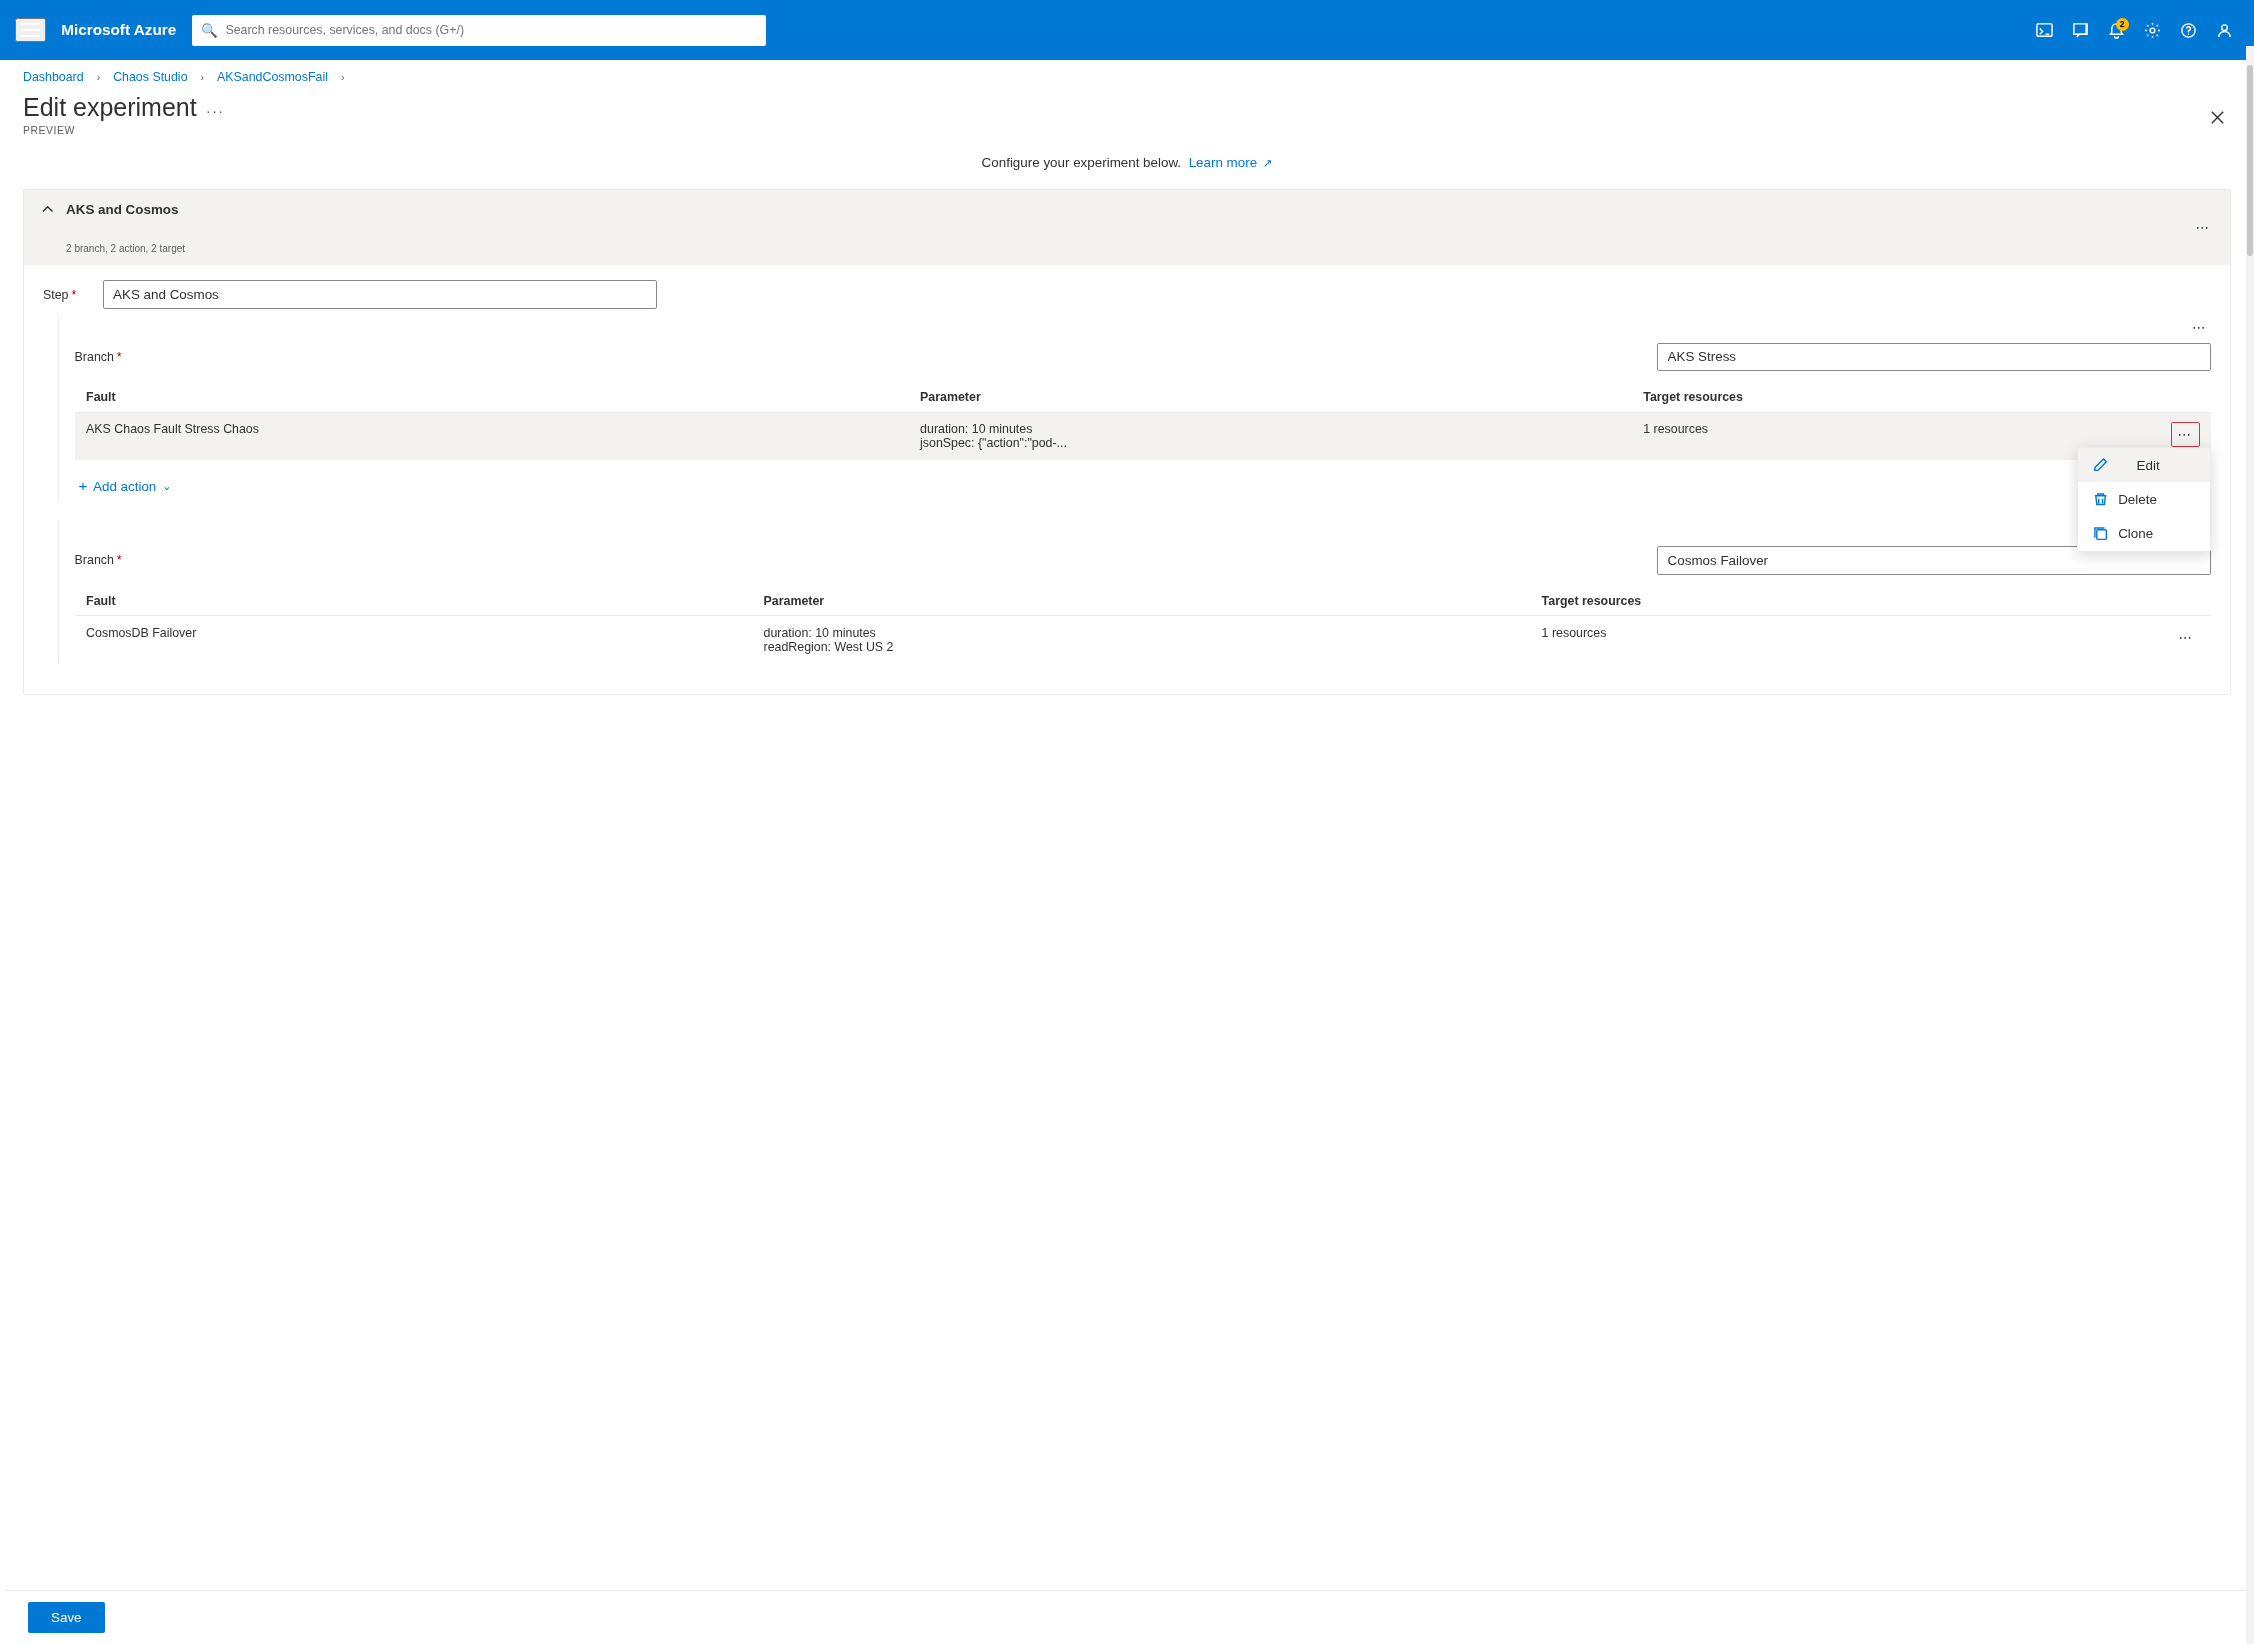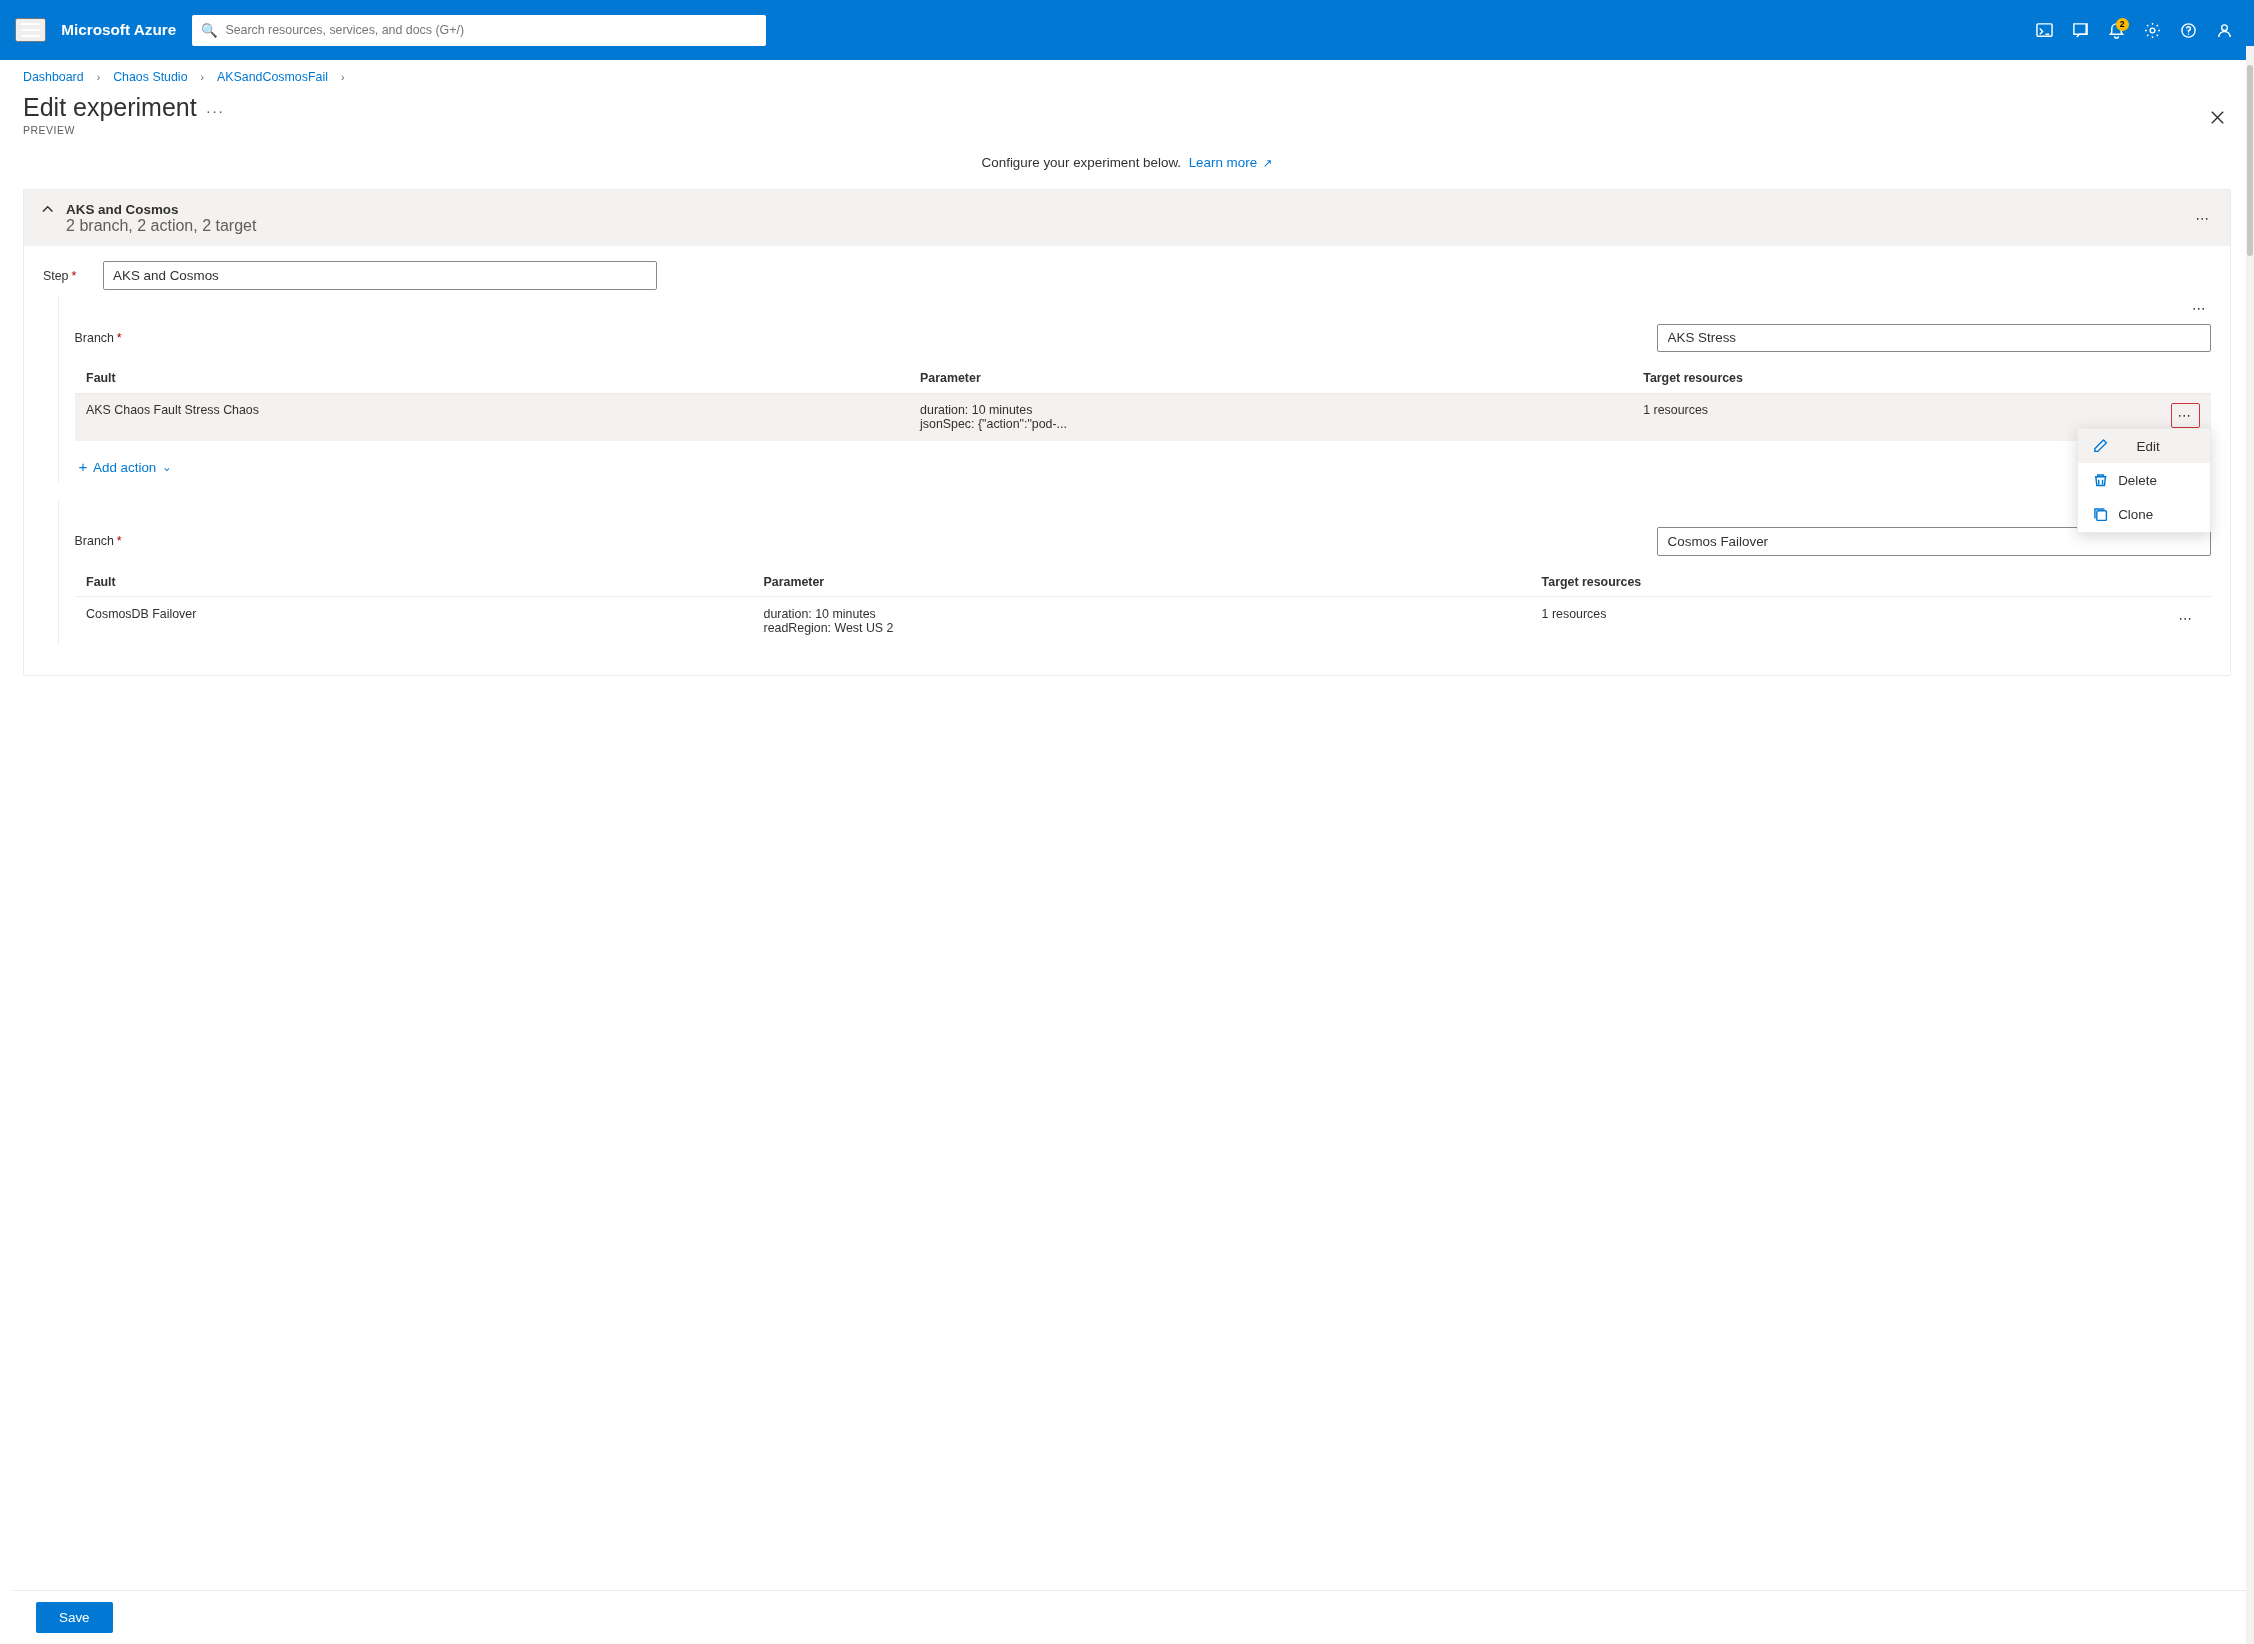--- a/index.html
+++ b/index.html
@@ -190,21 +190,21 @@
       background: none;
       border: none;
       cursor: pointer;
       color: #323130;
       font-size: 13.4px;
       padding: 1.9px;
       display: flex;
       align-items: center;
     }
     .section-title { font-size: 13.4px; font-weight: 600; }
-    .section-subtitle { font-size: 16px; color: #605e5c; }
+    .section-subtitle { font-size: 10px; color: #605e5c; margin-top: 26px; }
     .section-ellipsis {
       background: none;
       border: none;
       cursor: pointer;
       color: #323130;
       font-size: 13.4px;
       letter-spacing: 1.9px;
       padding: 3.8px;
     }
 
@@ -366,21 +366,21 @@
       font-size: 13.4px;
       padding: 5.7px 3.8px;
     }
     .add-action-plus { font-size: 15.3px; font-weight: 300; }
     .dropdown-caret { font-size: 11.5px; }
 
     
     .footer {
       position: fixed;
       bottom: 0;
-      left: 13px;
+      left: 5px;
       right: 0;
       background: #fff;
       border-top: 1px solid #edebe9;
       padding: 11.5px 23px;
       text-decoration: underline;
     }
     .save-btn {
       background: #0078d4;
       color: #fff;
       border: none;

